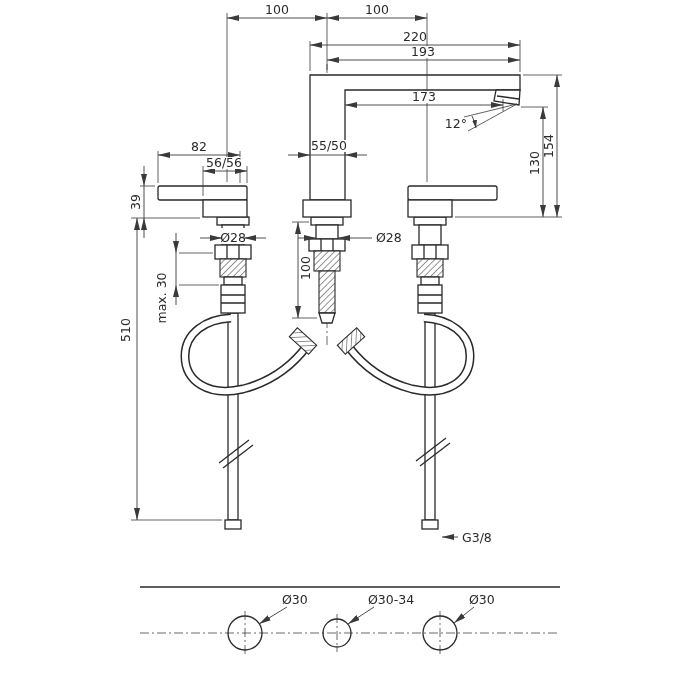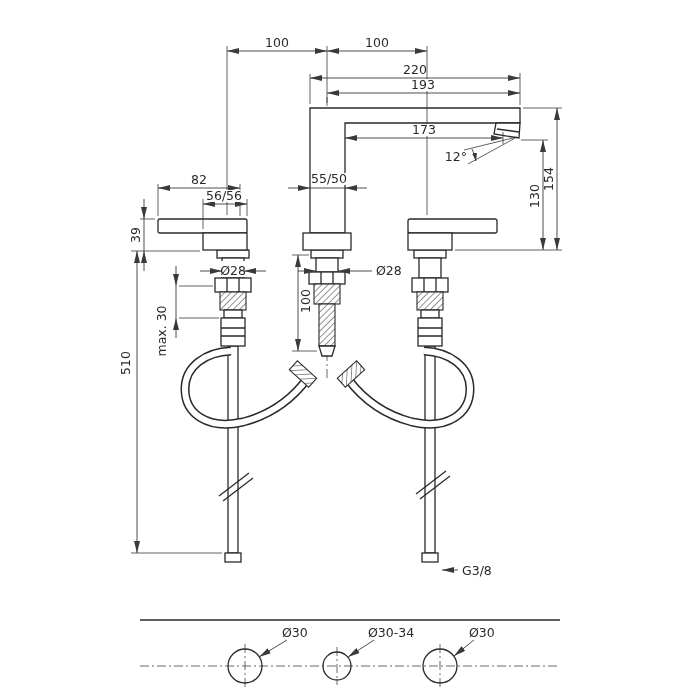--- a/index.html
+++ b/index.html
@@ -1,16 +1,16 @@
 <!DOCTYPE html>
 <html><head>
 <meta charset="utf-8">
 <style>
   html,body{margin:0;padding:0;background:#ffffff;}
-  .page{width:700px;height:656px;background:#ffffff;position:relative;overflow:hidden;margin-top:33px;}
+  .page{width:700px;height:656px;background:#ffffff;position:relative;overflow:hidden;}
   svg{display:block;}
   svg text{font:12.5px "DejaVu Sans","Liberation Sans",sans-serif;fill:#2a2a2a;}
   .geo{stroke:#2a2a2a;fill:none;stroke-width:1.3;}
   .geow{stroke:#2a2a2a;fill:#ffffff;stroke-width:1.3;}
   .dim{stroke:#3a3a3a;fill:none;stroke-width:0.9;}
   .ext{stroke:#3a3a3a;fill:none;stroke-width:0.8;}
   .cl{stroke:#2a2a2a;fill:none;stroke-width:0.7;stroke-dasharray:9 3 2 3;}
   .halo{fill:#ffffff;stroke:none;}
 </style>
 </head>

